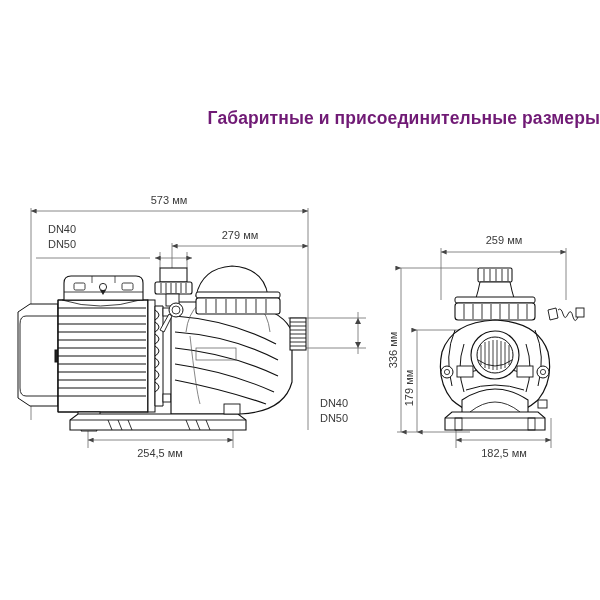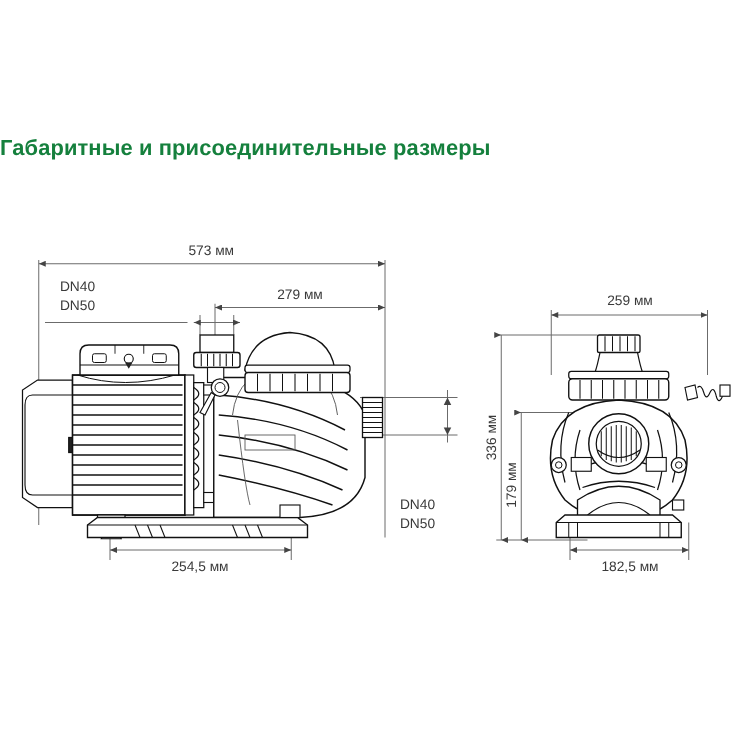--- a/index.html
+++ b/index.html
@@ -3,22 +3,22 @@
 <meta charset="utf-8">
 <style>
   html,body{margin:0;padding:0;}
   body{
     width:600px;height:600px;background:#ffffff;
     font-family:"Liberation Sans", sans-serif;
     overflow:hidden;position:relative;
   }
   #page-title{
     position:absolute;left:0;top:108px;width:600px;
-    text-align:left;
-    font-size:17.5px;font-weight:bold;color:#15803d;
+    text-align:right;
+    font-size:17.5px;font-weight:bold;color:#701a75;
     letter-spacing:.1px;
   }
   #drawing{position:absolute;left:0;top:0;width:600px;height:600px;}
   .dim-text{
     font-family:"Liberation Sans", sans-serif;
     font-size:11px;fill:#3a3a3a;
   }
 </style>
 </head>
 <body>

